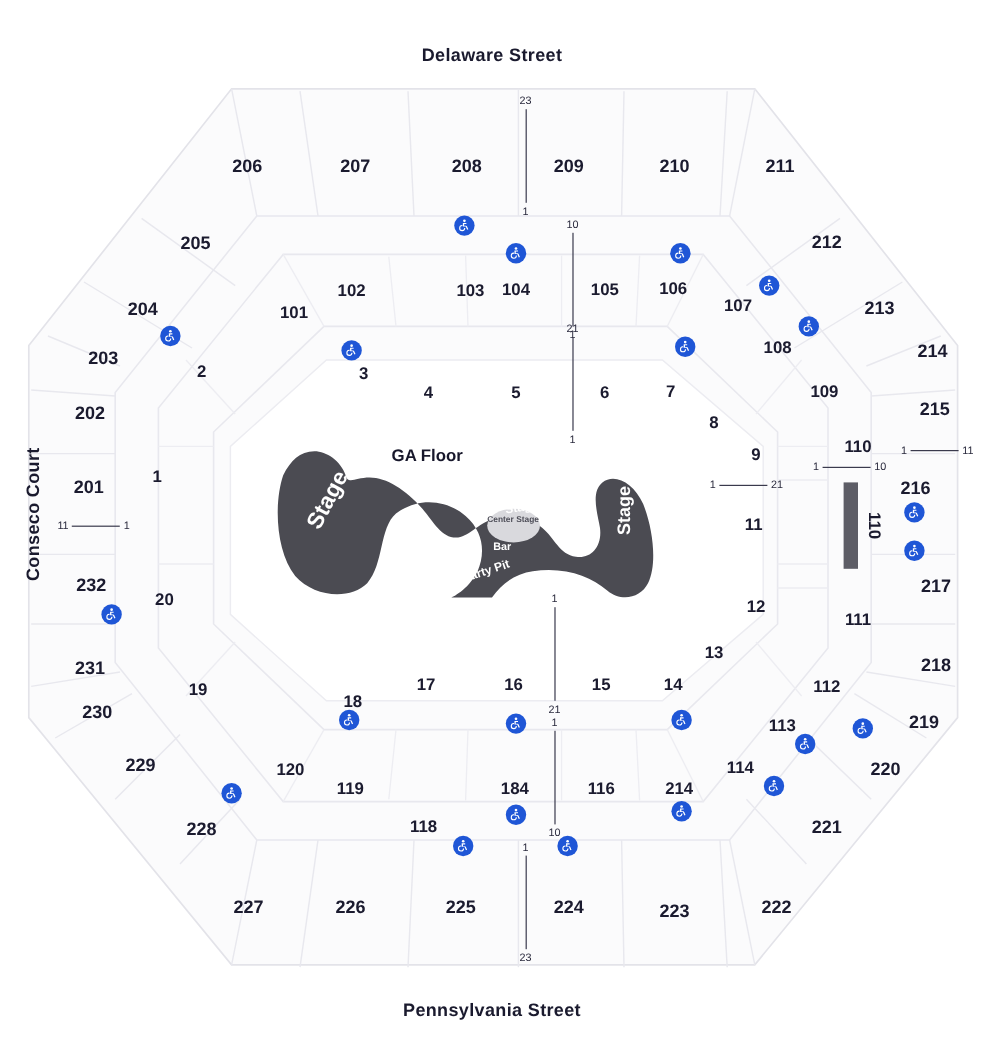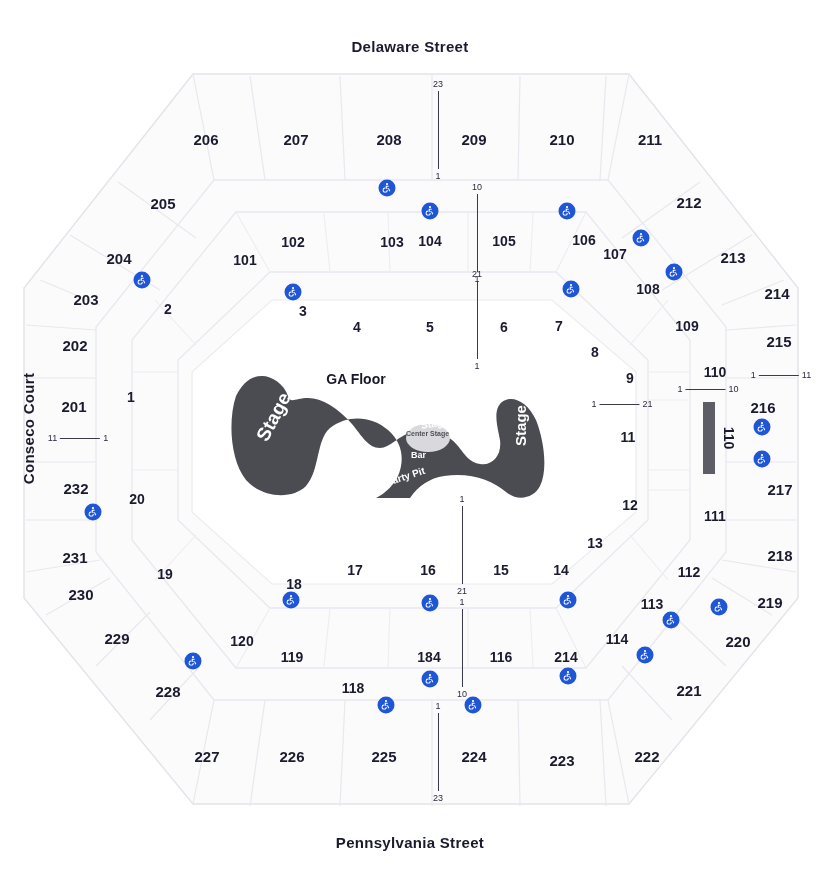--- a/index.html
+++ b/index.html
@@ -234,21 +234,21 @@
     <div class="seclabel t-upper" style="left: 207px; top: 756px;">227</div>
     <div class="seclabel t-upper" style="left: 292px; top: 756px;">226</div>
     <div class="seclabel t-upper" style="left: 384px; top: 756px;">225</div>
     <div class="seclabel t-upper" style="left: 474px; top: 756px;">224</div>
     <div class="seclabel t-upper" style="left: 562px; top: 760px;">223</div>
     <div class="seclabel t-upper" style="left: 647px; top: 756px;">222</div>
     <div class="seclabel t-lower" style="left: 293px; top: 242px;">102</div>
     <div class="seclabel t-lower" style="left: 372px; top: 242px; margin-left: 20px;">103</div>
     <div class="seclabel t-lower" style="left: 430px; top: 241px;">104</div>
     <div class="seclabel t-lower" style="left: 504px; top: 241px;">105</div>
-    <div class="seclabel t-lower" style="left: 584px; top: 240px;">106</div>
+    <div class="seclabel t-lower" style="left: 561px; top: 240px;">106</div>
     <div class="seclabel t-lower" style="left: 245px; top: 260px;">101</div>
     <div class="seclabel t-lower" style="left: 615px; top: 254px;">107</div>
     <div class="seclabel t-lower" style="left: 648px; top: 289px;">108</div>
     <div class="seclabel t-lower" style="left: 303px; top: 311px;">3</div>
     <div class="seclabel t-lower" style="left: 357px; top: 327px;">4</div>
     <div class="seclabel t-lower" style="left: 430px; top: 327px;">5</div>
     <div class="seclabel t-lower" style="left: 504px; top: 327px;">6</div>
     <div class="seclabel t-lower" style="left: 559px; top: 326px;">7</div>
     <div class="seclabel t-lower" style="left: 687px; top: 326px;">109</div>
     <div class="seclabel t-lower" style="left: 168px; top: 309px;">2</div>

